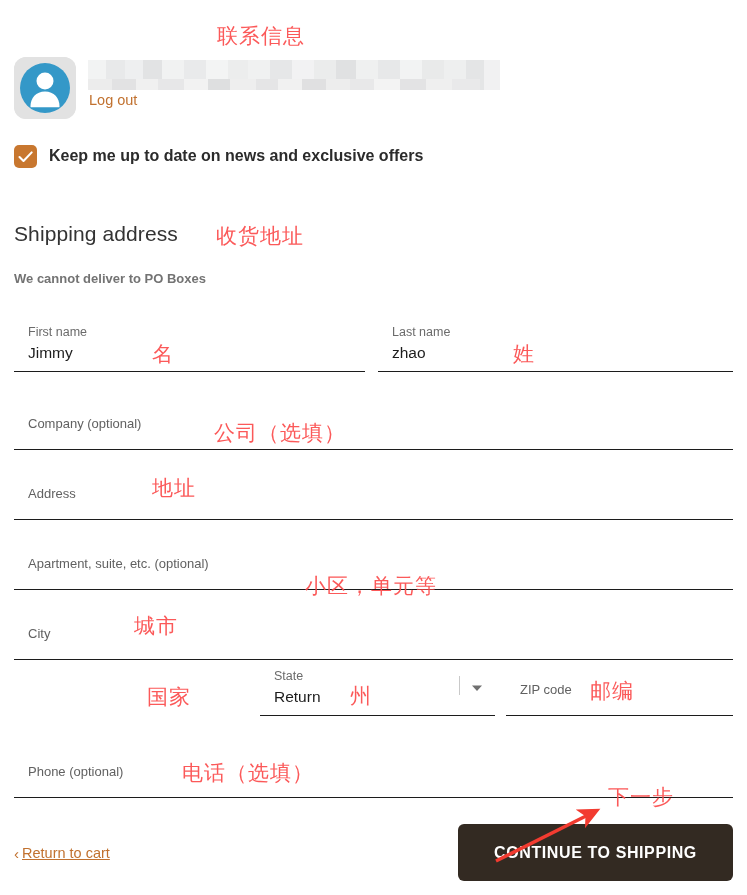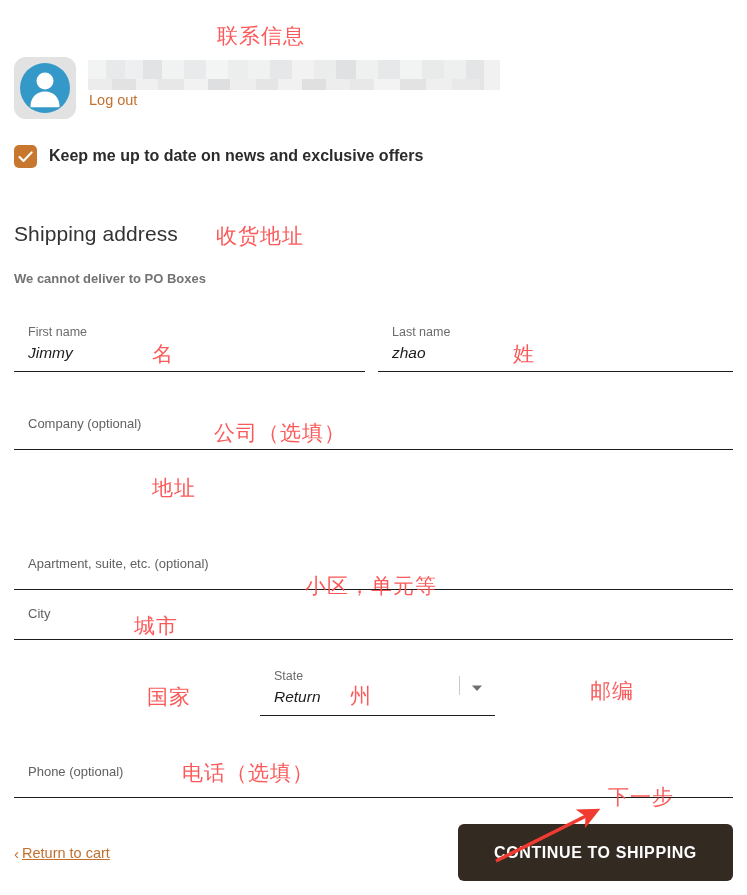--- a/index.html
+++ b/index.html
@@ -145,21 +145,20 @@
     font-size: 12.5px;
     color: #6b6b6b;
     white-space: nowrap;
   }
   .field .fvalue {
     position: absolute;
     left: 14px;
     font-size: 15.5px;
     color: #1c1c1c;
     white-space: nowrap;
-    font-style: italic;
   }
   
   .field.filled .flabel { top: 9px; }
   .field.filled .fvalue { top: 28px; }
   
   .field.empty .flabel { top: 22px; font-size: 13px; color: #616161; }
 
   
   .caret {
     position: absolute;
@@ -267,45 +266,51 @@
     <span class="flabel">Last name</span>
     <span class="fvalue">zhao</span>
   </div>
   <div class="anno" style="left:513px; top:344px;">姓</div>
 
   <div class="field empty" style="left:14px; top:394px; width:719px;">
     <span class="flabel">Company (optional)</span>
   </div>
   <div class="anno" style="left:214px; top:423px;">公司（选填）</div>
 
+  <div class="field empty" style="left:14px; top:464px; width:719px;">
+    <span class="flabel">Address</span>
+  </div>
   <div class="anno" style="left:152px; top:478px;">地址</div>
 
   <div class="field empty" style="left:14px; top:534px; width:719px;">
     <span class="flabel">Apartment, suite, etc. (optional)</span>
   </div>
   <div class="anno" style="left:305px; top:548px;margin-top:28px;">小区，单元等</div>
 
-  <div class="field empty" style="left:14px; top:584px; width:719px;">
+  <div class="field empty" style="left:14px; top:604px; width:719px;">
     <span class="flabel">City</span>
   </div>
   <div class="anno" style="left:134px; top:616px;">城市</div>
 
   <div class="anno" style="left:147px; top:687px;">国家</div>
 
   <div class="field filled" style="left:260px; top:660px; width:235px;">
     <span class="flabel">State</span>
     <span class="fvalue">Return</span>
     <span class="caret">
       <svg width="16" height="16" viewBox="0 0 16 16">
         <path d="M3 5.5h10L8 11z" fill="#707070"></path>
       </svg>
     </span>
   </div>
   <div class="anno" style="left:350px; top:686px;">州</div>
 
+  <div class="field empty" style="left:506px; top:660px; width:227px;">
+    <span class="flabel">ZIP code</span>
+  </div>
   <div class="anno" style="left:590px; top:681px;">邮编</div>
 
   <div class="field empty" style="left:14px; top:742px; width:719px;">
     <span class="flabel">Phone (optional)</span>
   </div>
   <div class="anno" style="left:182px; top:763px;">电话（选填）</div>
 
   <div class="return-link">
     <span class="chev">‹</span><span class="rtxt">Return to cart</span>
   </div>

